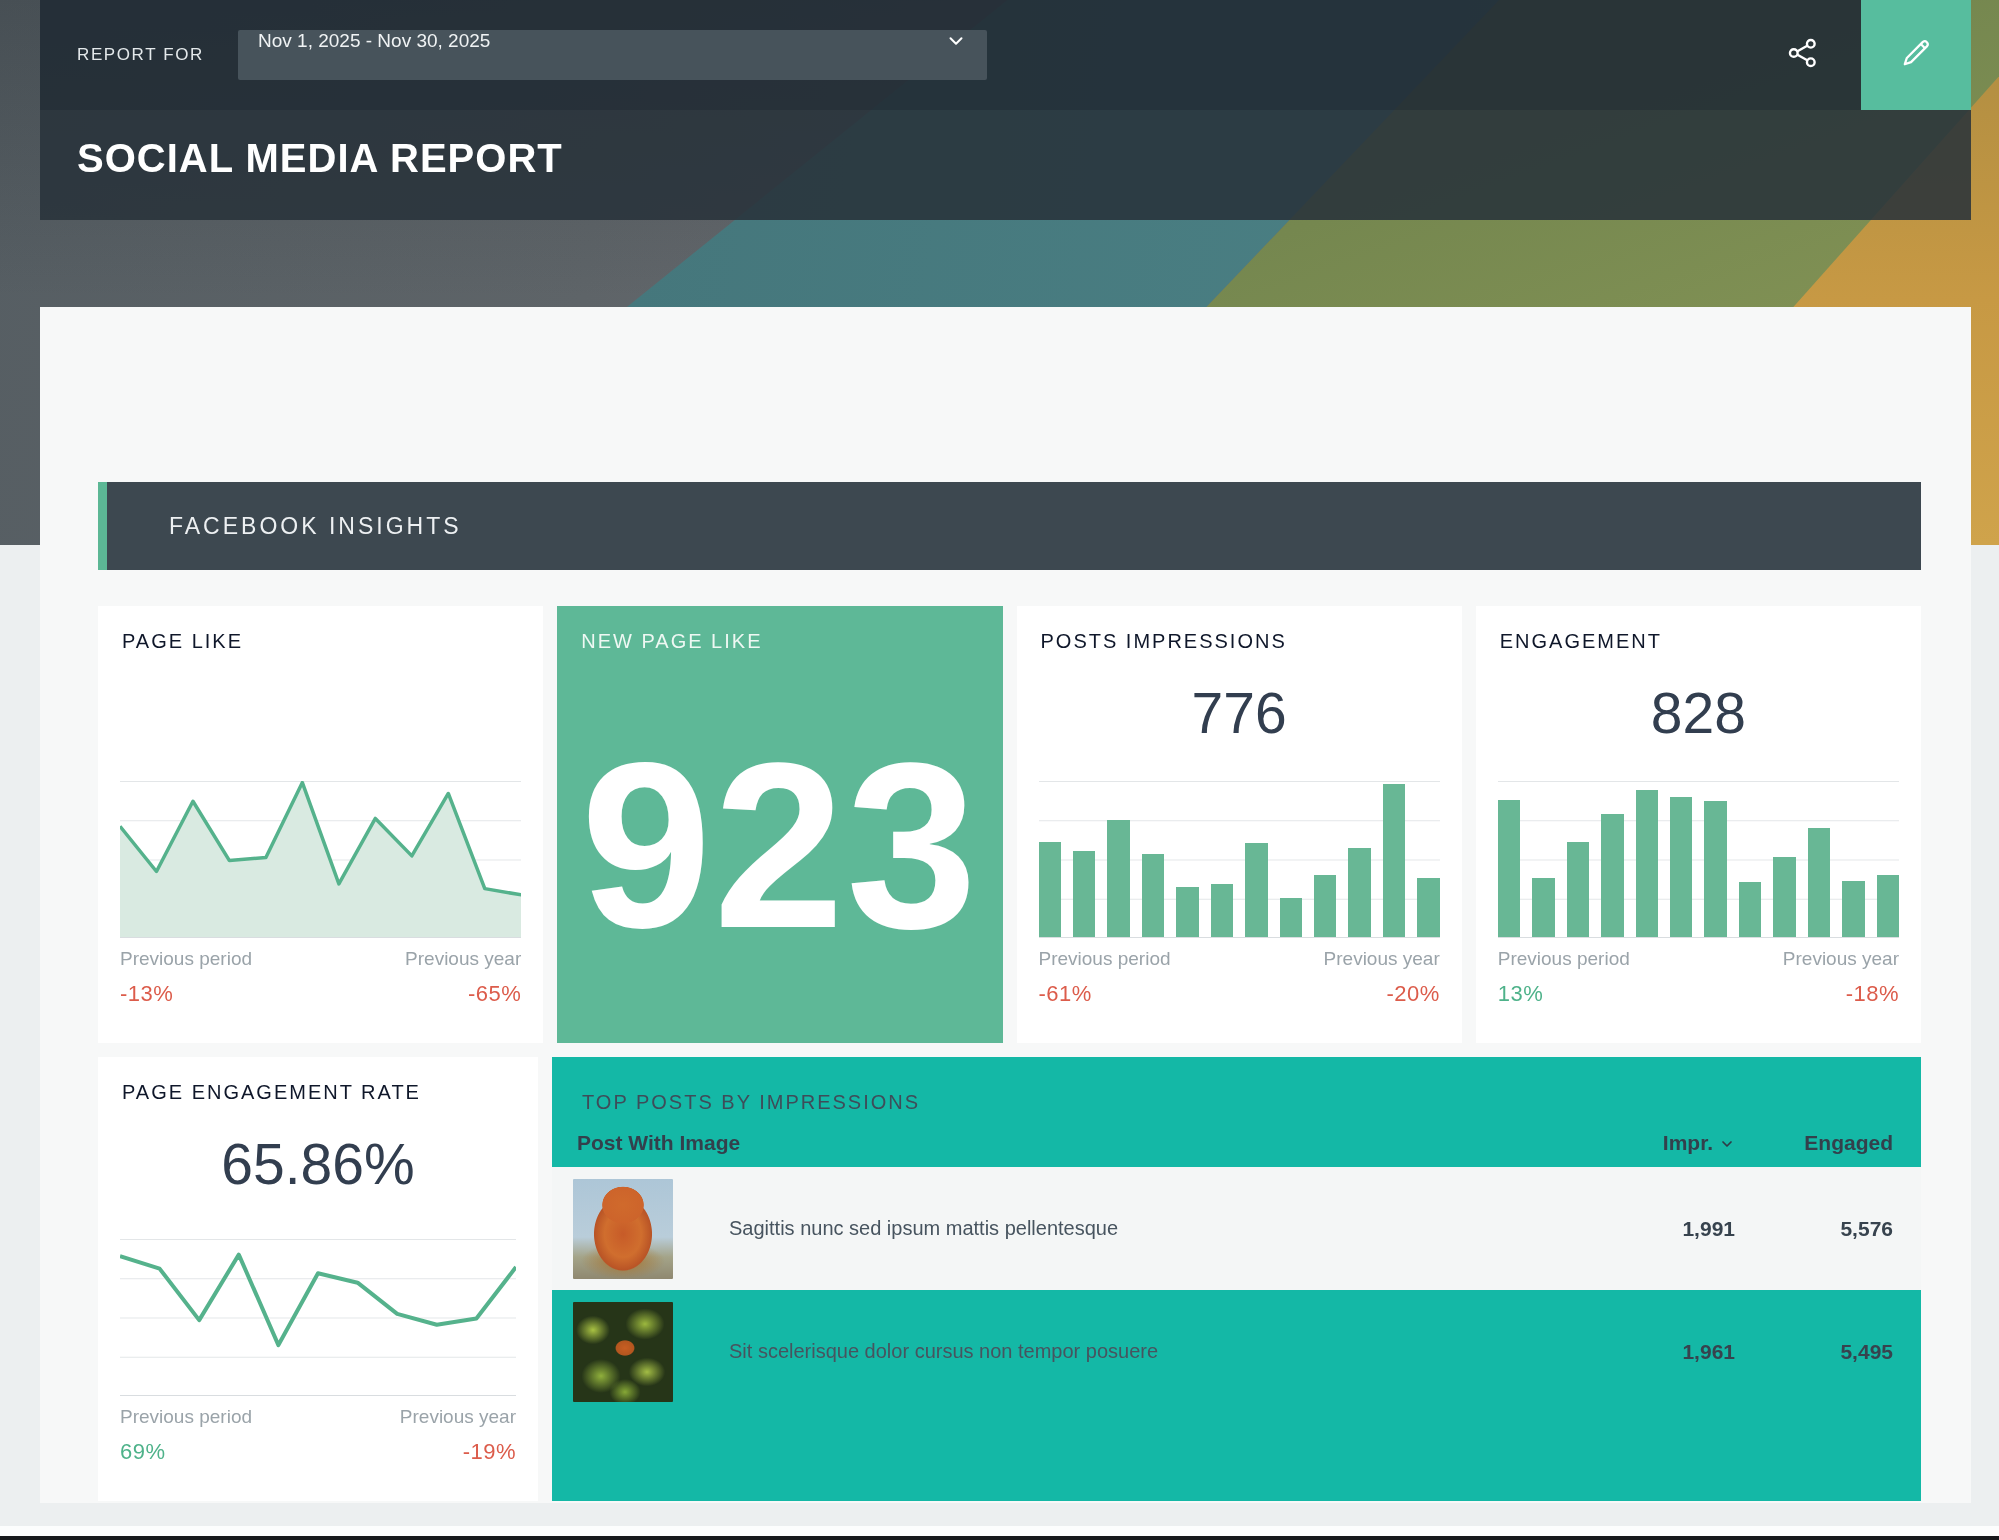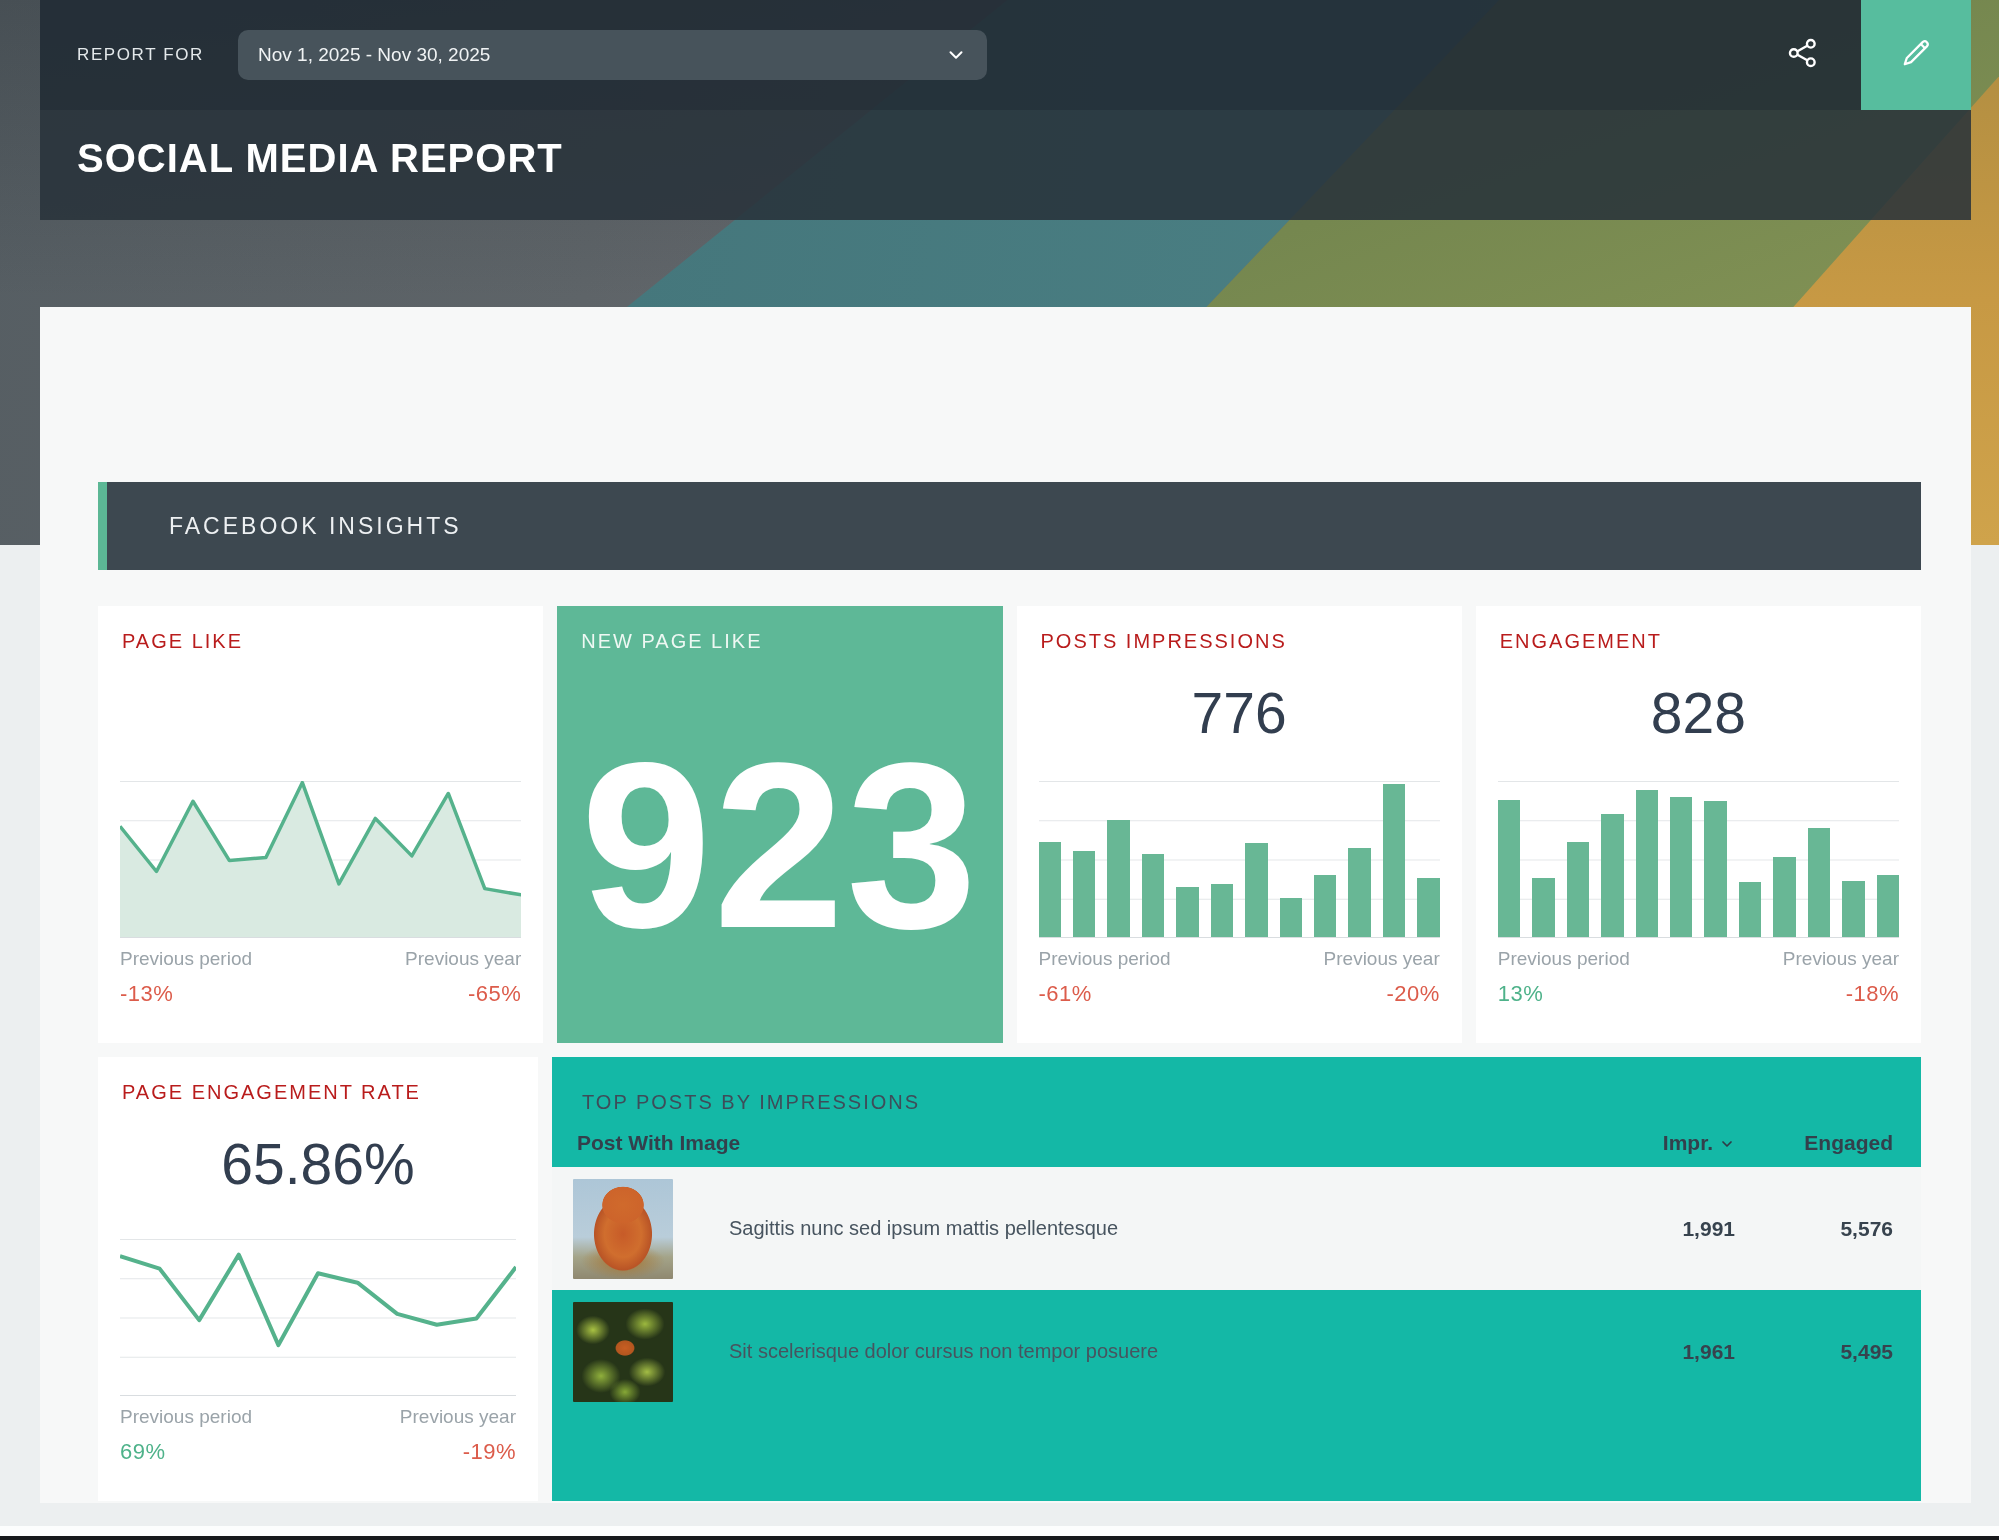--- a/index.html
+++ b/index.html
@@ -21,42 +21,42 @@
   .wedge-olive{background:linear-gradient(160deg,#5f7049 0%,#75874f 55%,#8b9a59 100%);
     clip-path:polygon(75% 0,100% 0,100% 100%,49% 100%)}
   .wedge-mustard{background:linear-gradient(to bottom,#ad8c41 0%,#c79944 55%,#cfa34b 100%);
     clip-path:polygon(103.4% 0,100% 100%,79.1% 100%)}
   .hero-overlay{position:absolute;left:40px;top:0;width:1931px;height:220px;background:rgba(40,51,59,.87)}
   .toolbar-shade{position:absolute;left:40px;top:0;width:1931px;height:110px;background:rgba(24,34,42,.30)}
 
   
   .report-for{position:absolute;left:77px;top:45px;font-size:17px;letter-spacing:1.6px;color:#e4e9eb}
   .date-dropdown{position:absolute;left:238px;top:30px;width:749px;height:50px;background:#47535b;
-    border-radius:10px;display:flex;align-items:center;padding:0 20px;cursor:pointer}
+    border-radius:2px;display:flex;align-items:flex-start;padding:0 20px;cursor:pointer}
   .date-dropdown .dd-text{font-size:19px;color:#f0f3f4}
   .dd-chevron{margin-left:auto;width:22px;height:22px;display:flex}
   .share-button{position:absolute;left:1780px;top:32px;width:46px;height:46px;display:flex;align-items:center;justify-content:center;cursor:pointer}
   .edit-button{position:absolute;left:1861px;top:0;width:110px;height:110px;background:var(--teal-button);
     display:flex;align-items:center;justify-content:center;cursor:pointer}
   .page-title{position:absolute;left:77px;top:136px;font-size:40px;font-weight:700;letter-spacing:1px;color:#ffffff}
 
   
   .panel{position:absolute;left:40px;top:307px;width:1931px;height:1196px;background:#f7f8f8}
   .section-bar{position:absolute;left:58px;top:175px;width:1823px;height:88px;background:var(--panel-dark);
     border-left:9px solid var(--accent-green);display:flex;align-items:center;padding-left:62px}
   .section-title{font-size:23px;letter-spacing:3px;color:#edf0f2}
 
   .cards-row1{position:absolute;left:58px;top:299px;width:1823px;height:437px;display:grid;
     grid-template-columns:repeat(4,1fr);gap:14px}
   .cards-row2{position:absolute;left:58px;top:750px;width:1823px;height:444px;display:grid;
     grid-template-columns:440px 1fr;gap:14px}
 
   .card{position:relative;background:#ffffff}
   .card.green{background:var(--green-card)}
-  .card-title{position:absolute;left:24px;top:24px;font-size:20px;letter-spacing:2px;color:#b91c1c;white-space:nowrap}
+  .card-title{position:absolute;left:24px;top:24px;font-size:20px;letter-spacing:2px;color:#0f172a;white-space:nowrap}
   .card.green .card-title{color:#eef8f3}
   .card-value{position:absolute;left:0;right:0;top:74px;text-align:center;font-size:57px;color:#323e4f}
   .big-value{position:absolute;inset:0;display:flex;align-items:center;justify-content:center;
     padding-top:42px;font-size:235px;font-weight:700;color:#fff;letter-spacing:2px}
 
   .plot{position:absolute;left:22px;right:22px;bottom:105px;height:157px;
     background-image:linear-gradient(to bottom,#e3e6e8 1px,transparent 1px);
     background-size:100% 39.25px;border-bottom:1px solid #d9dde0}
   .plot svg{position:absolute;inset:0;width:100%;height:100%}
   .plot.bars{display:flex;align-items:flex-end;gap:12px}

